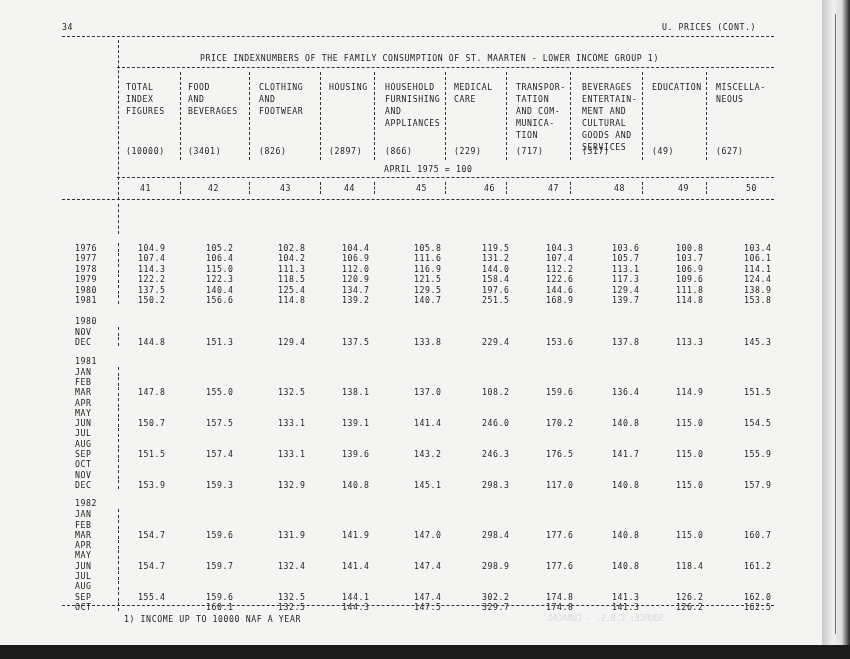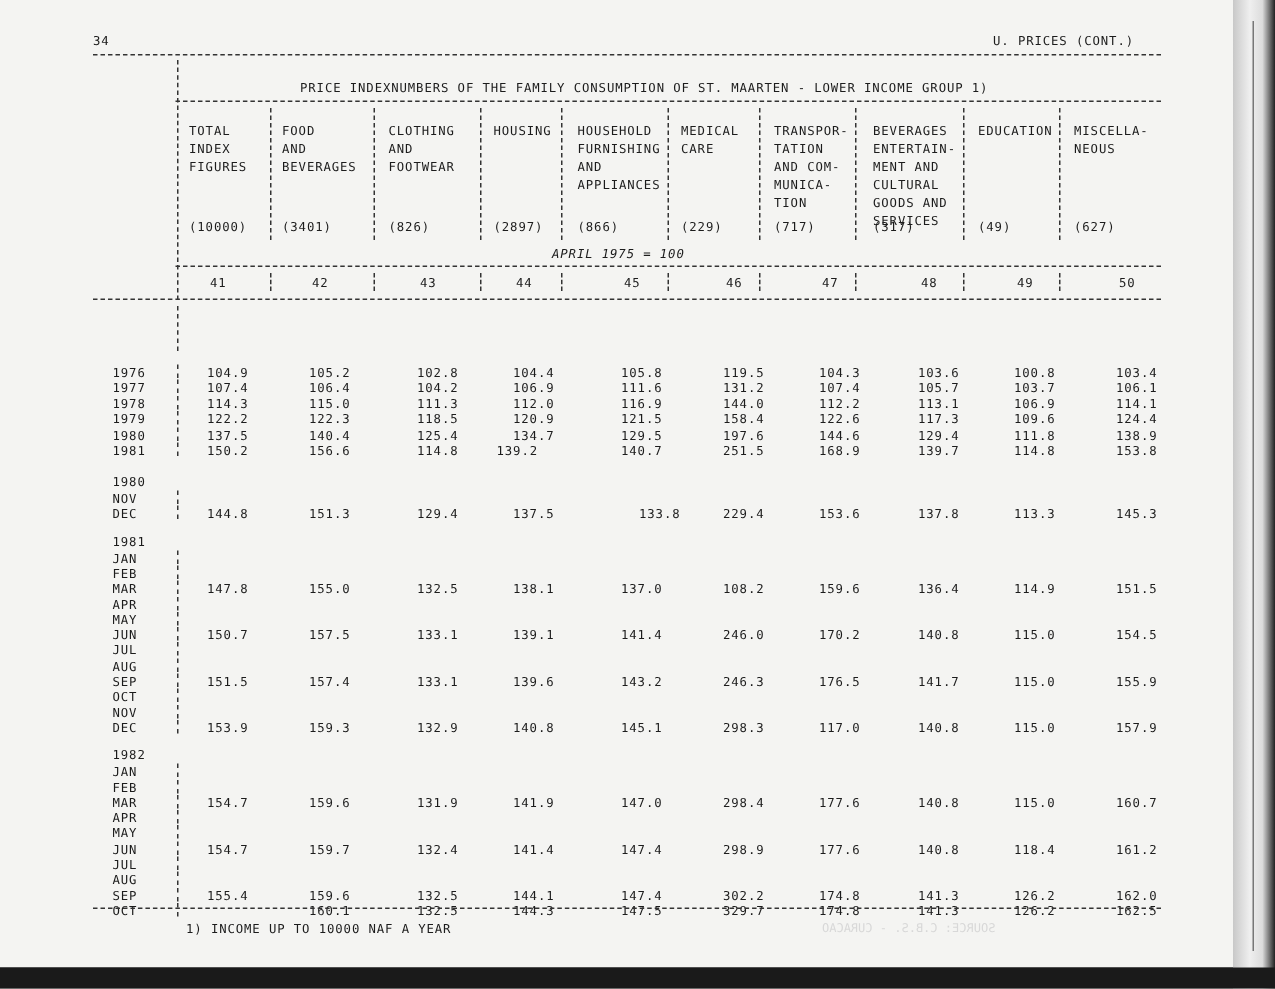--- a/index.html
+++ b/index.html
@@ -107,21 +107,21 @@
       <div class="t" style="left:614px;top:183px;">48</div>
       <div class="t" style="left:652px;top:82px;">EDUCATION</div>
       <div class="t" style="left:652px;top:146px;">(49)</div>
       <div class="t" style="left:678px;top:183px;">49</div>
       <div class="t" style="left:716px;top:82px;">MISCELLA-</div>
       <div class="t" style="left:716px;top:94px;">NEOUS</div>
       <div class="t" style="left:716px;top:146px;">(627)</div>
       <div class="t" style="left:746px;top:183px;">50</div>
     </div>
 
-  <div class="t" style="left:368px;top:164px;font-style:italic;">APRIL 1975 = 100</div>
+  <div class="t" style="left:384px;top:164px;">APRIL 1975 = 100</div>
 
   <div class="dash" style="left:117px;top:177px;width:657px;"></div>
   <div class="dash" style="left:62px;top:199px;width:712px;"></div>
 
   <div id="rows">
       <div class="vbar" style="left:118px;top:204px;height:30px;"></div>
       <div class="num" style="left:75px;top:243px;">1976</div>
       <div class="vbar" style="left:118px;top:243px;height:9px;"></div>
       <div class="num" style="left:138px;top:243px;">104.9</div>
       <div class="num" style="left:206px;top:243px;">105.2</div>
@@ -179,37 +179,37 @@
       <div class="num" style="left:482px;top:284.59999999999997px;">197.6</div>
       <div class="num" style="left:546px;top:284.59999999999997px;">144.6</div>
       <div class="num" style="left:612px;top:284.59999999999997px;">129.4</div>
       <div class="num" style="left:676px;top:284.59999999999997px;">111.8</div>
       <div class="num" style="left:744px;top:284.59999999999997px;">138.9</div>
       <div class="num" style="left:75px;top:294.99999999999994px;">1981</div>
       <div class="vbar" style="left:118px;top:294.99999999999994px;height:9px;"></div>
       <div class="num" style="left:138px;top:294.99999999999994px;">150.2</div>
       <div class="num" style="left:206px;top:294.99999999999994px;">156.6</div>
       <div class="num" style="left:278px;top:294.99999999999994px;">114.8</div>
-      <div class="num" style="left:331px;top:294.99999999999994px;">139.2</div>
+      <div class="num" style="left:342px;top:294.99999999999994px;">139.2</div>
       <div class="num" style="left:414px;top:294.99999999999994px;">140.7</div>
       <div class="num" style="left:482px;top:294.99999999999994px;">251.5</div>
       <div class="num" style="left:546px;top:294.99999999999994px;">168.9</div>
       <div class="num" style="left:612px;top:294.99999999999994px;">139.7</div>
       <div class="num" style="left:676px;top:294.99999999999994px;">114.8</div>
       <div class="num" style="left:744px;top:294.99999999999994px;">153.8</div>
       <div class="num" style="left:75px;top:316px;">1980</div>
       <div class="num" style="left:75px;top:327px;">NOV</div>
       <div class="vbar" style="left:118px;top:327px;height:9px;"></div>
       <div class="num" style="left:75px;top:337.3px;">DEC</div>
       <div class="vbar" style="left:118px;top:337.3px;height:9px;"></div>
       <div class="num" style="left:138px;top:337.3px;">144.8</div>
       <div class="num" style="left:206px;top:337.3px;">151.3</div>
       <div class="num" style="left:278px;top:337.3px;">129.4</div>
       <div class="num" style="left:342px;top:337.3px;">137.5</div>
-      <div class="num" style="left:414px;top:337.3px;margin-left:12px;">133.8</div>
+      <div class="num" style="left:414px;top:337.3px;">133.8</div>
       <div class="num" style="left:482px;top:337.3px;">229.4</div>
       <div class="num" style="left:546px;top:337.3px;">153.6</div>
       <div class="num" style="left:612px;top:337.3px;">137.8</div>
       <div class="num" style="left:676px;top:337.3px;">113.3</div>
       <div class="num" style="left:744px;top:337.3px;">145.3</div>
       <div class="num" style="left:75px;top:355.6px;">1981</div>
       <div class="num" style="left:75px;top:366.6px;">JAN</div>
       <div class="vbar" style="left:118px;top:366.6px;height:9px;"></div>
       <div class="num" style="left:75px;top:376.90000000000003px;">FEB</div>
       <div class="vbar" style="left:118px;top:376.90000000000003px;height:9px;"></div>

